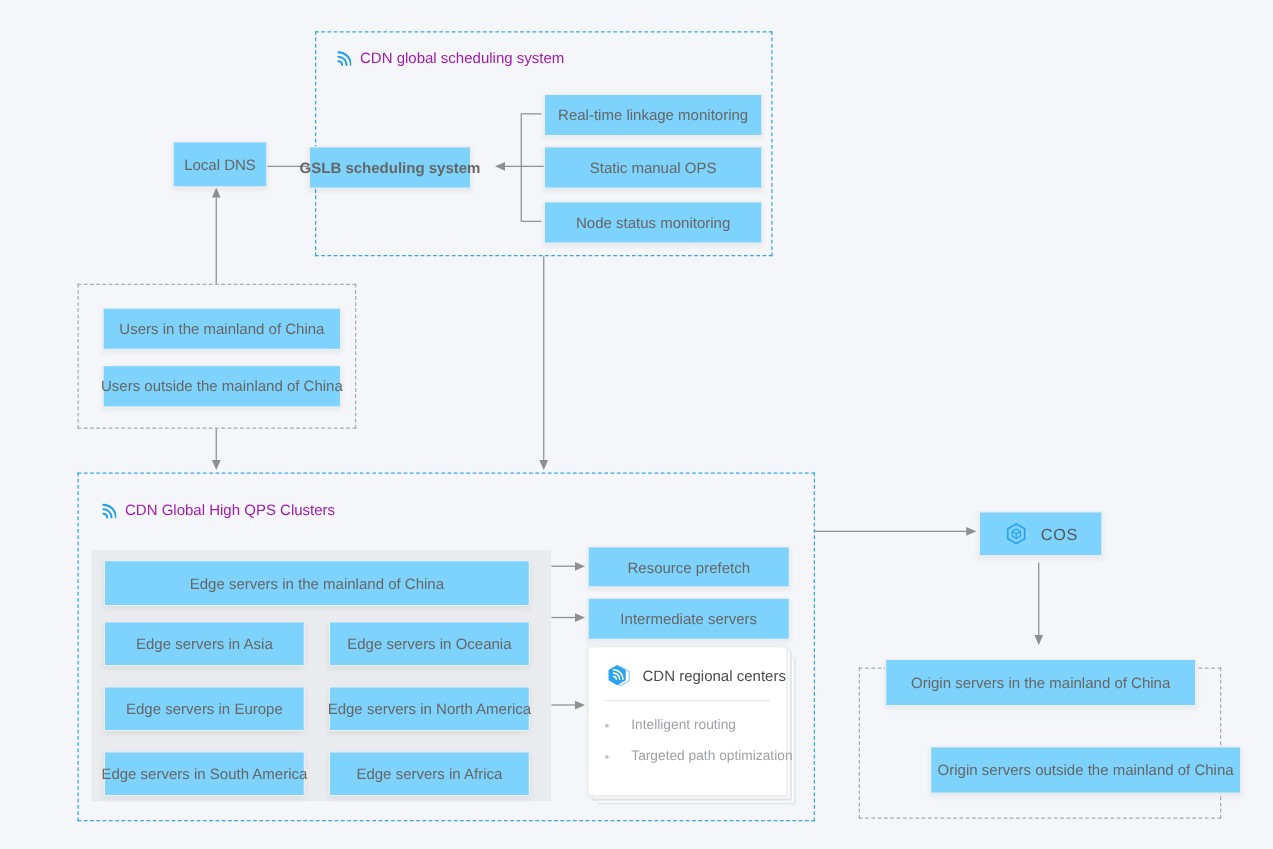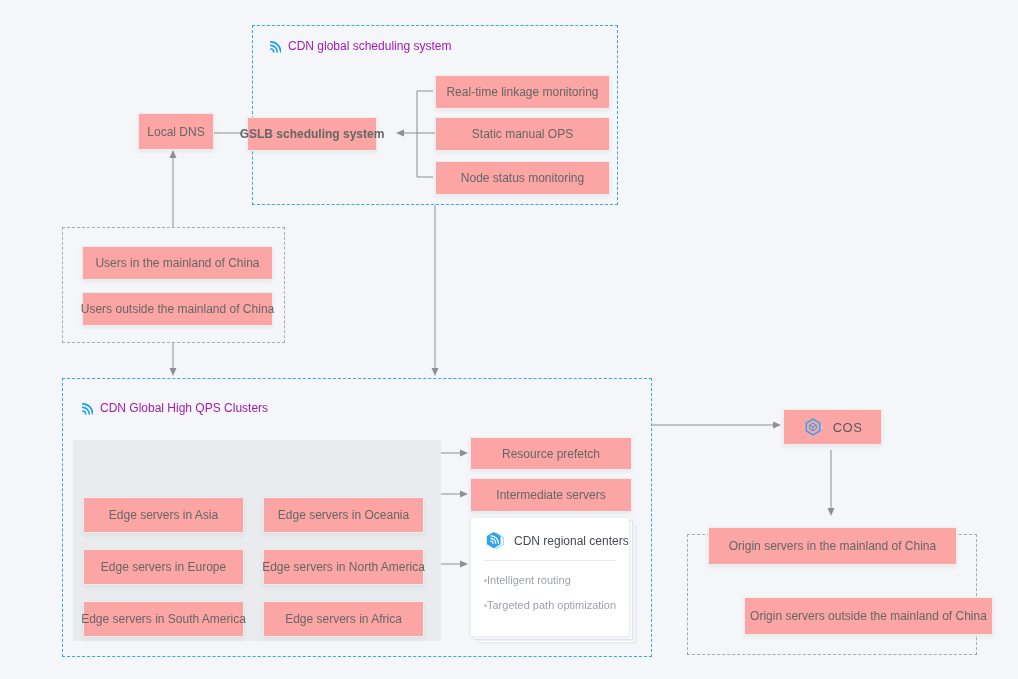--- a/index.html
+++ b/index.html
@@ -4,33 +4,33 @@
 <style>
   html,body{margin:0;padding:0;background:#F4F6F9;}
   .canvas{position:relative;width:1018px;height:679px;background:#F4F6F9;
           font-family:"Liberation Sans", sans-serif;overflow:hidden;}
   .wires{position:absolute;left:0;top:0;z-index:1;}
   .abs{position:absolute;box-sizing:border-box;}
   .group-blue{border:1px dashed #35A6EC;z-index:2;}
   .group-gray{border:1px dashed #A9ABAE;z-index:2;}
   .group-title{position:absolute;display:flex;align-items:center;gap:7px;
                color:#a21caf;font-size:12px;white-space:nowrap;z-index:3;}
-  .node{position:absolute;background:#fca5a5;border:1px solid #ECEDEF;
+  .node{position:absolute;background:#7dd3fc;border:1px solid #ECEDEF;
         box-shadow:0 2px 4px rgba(60,70,90,.07);display:flex;align-items:center;
         justify-content:center;font-size:12px;color:#666;white-space:nowrap;
         z-index:3;border-radius:1px;}
   .panel{position:absolute;background:#E9EBEE;z-index:2;}
   .card{position:absolute;background:#fff;border:1px solid #ECEDEF;z-index:3;border-radius:1px;
         box-shadow:0 1px 3px rgba(60,70,90,.08),
                    3px 3px 0 -1px #FDFDFE, 3.5px 3.5px 0 0 #E1E4E8,
                    7px 7px 0 -2px #FDFDFE, 7.5px 7.5px 0 -1px #E5E8EB;}
   .card-head{display:flex;align-items:center;gap:9px;padding:12px 13px 9px 13px;
              color:#474B50;font-size:12px;white-space:nowrap;text-align:center;}
   .card-divider{height:1px;background:#E6E8EB;margin:0 13px;}
-  .feature{display:flex;align-items:center;gap:0;color:#9EA2A8;font-size:11px;
+  .feature{display:flex;align-items:center;gap:18px;color:#9EA2A8;font-size:11px;
            padding:0 13px;margin-top:13px;white-space:nowrap;}
   .dot{width:3px;height:3px;border-radius:50%;background:#C2C5C9;flex:0 0 auto;}
   .cos-label{font-size:13px;color:#55595E;letter-spacing:.5px;margin-left:10px;}
 </style>
 </head>
 <body>
 
 <div class="canvas">
 
   <svg class="wires" width="1018" height="679" viewBox="0 0 1018 679">
@@ -125,20 +125,23 @@
           <g fill="none" stroke="#21A0EC" stroke-width="3" stroke-linecap="round">
         <path d="M5 16.5 A5.5 5.5 0 0 1 10.5 22"></path>
             <path d="M5 10 A12 12 0 0 1 17 22"></path>
             <path d="M5 3.5 A18.5 18.5 0 0 1 23.5 22"></path>
       </g>
         </svg>
     </span>
     <span>CDN Global High QPS Clusters</span>
   </div>
   <div class="panel" style="left:73px;top:440px;width:368px;height:201px;"></div>
+  <div class="node" style="left:83px;top:448px;width:339px;height:35px;">
+    <span>Edge servers in the mainland of China</span>
+  </div>
   <div class="node" style="left:83px;top:497px;width:159px;height:34px;">
     <span>Edge servers in Asia</span>
   </div>
   <div class="node" style="left:263px;top:497px;width:159px;height:34px;">
     <span>Edge servers in Oceania</span>
   </div>
   <div class="node" style="left:83px;top:549px;width:159px;height:34px;">
     <span>Edge servers in Europe</span>
   </div>
   <div class="node" style="left:263px;top:549px;width:159px;height:34px;">

